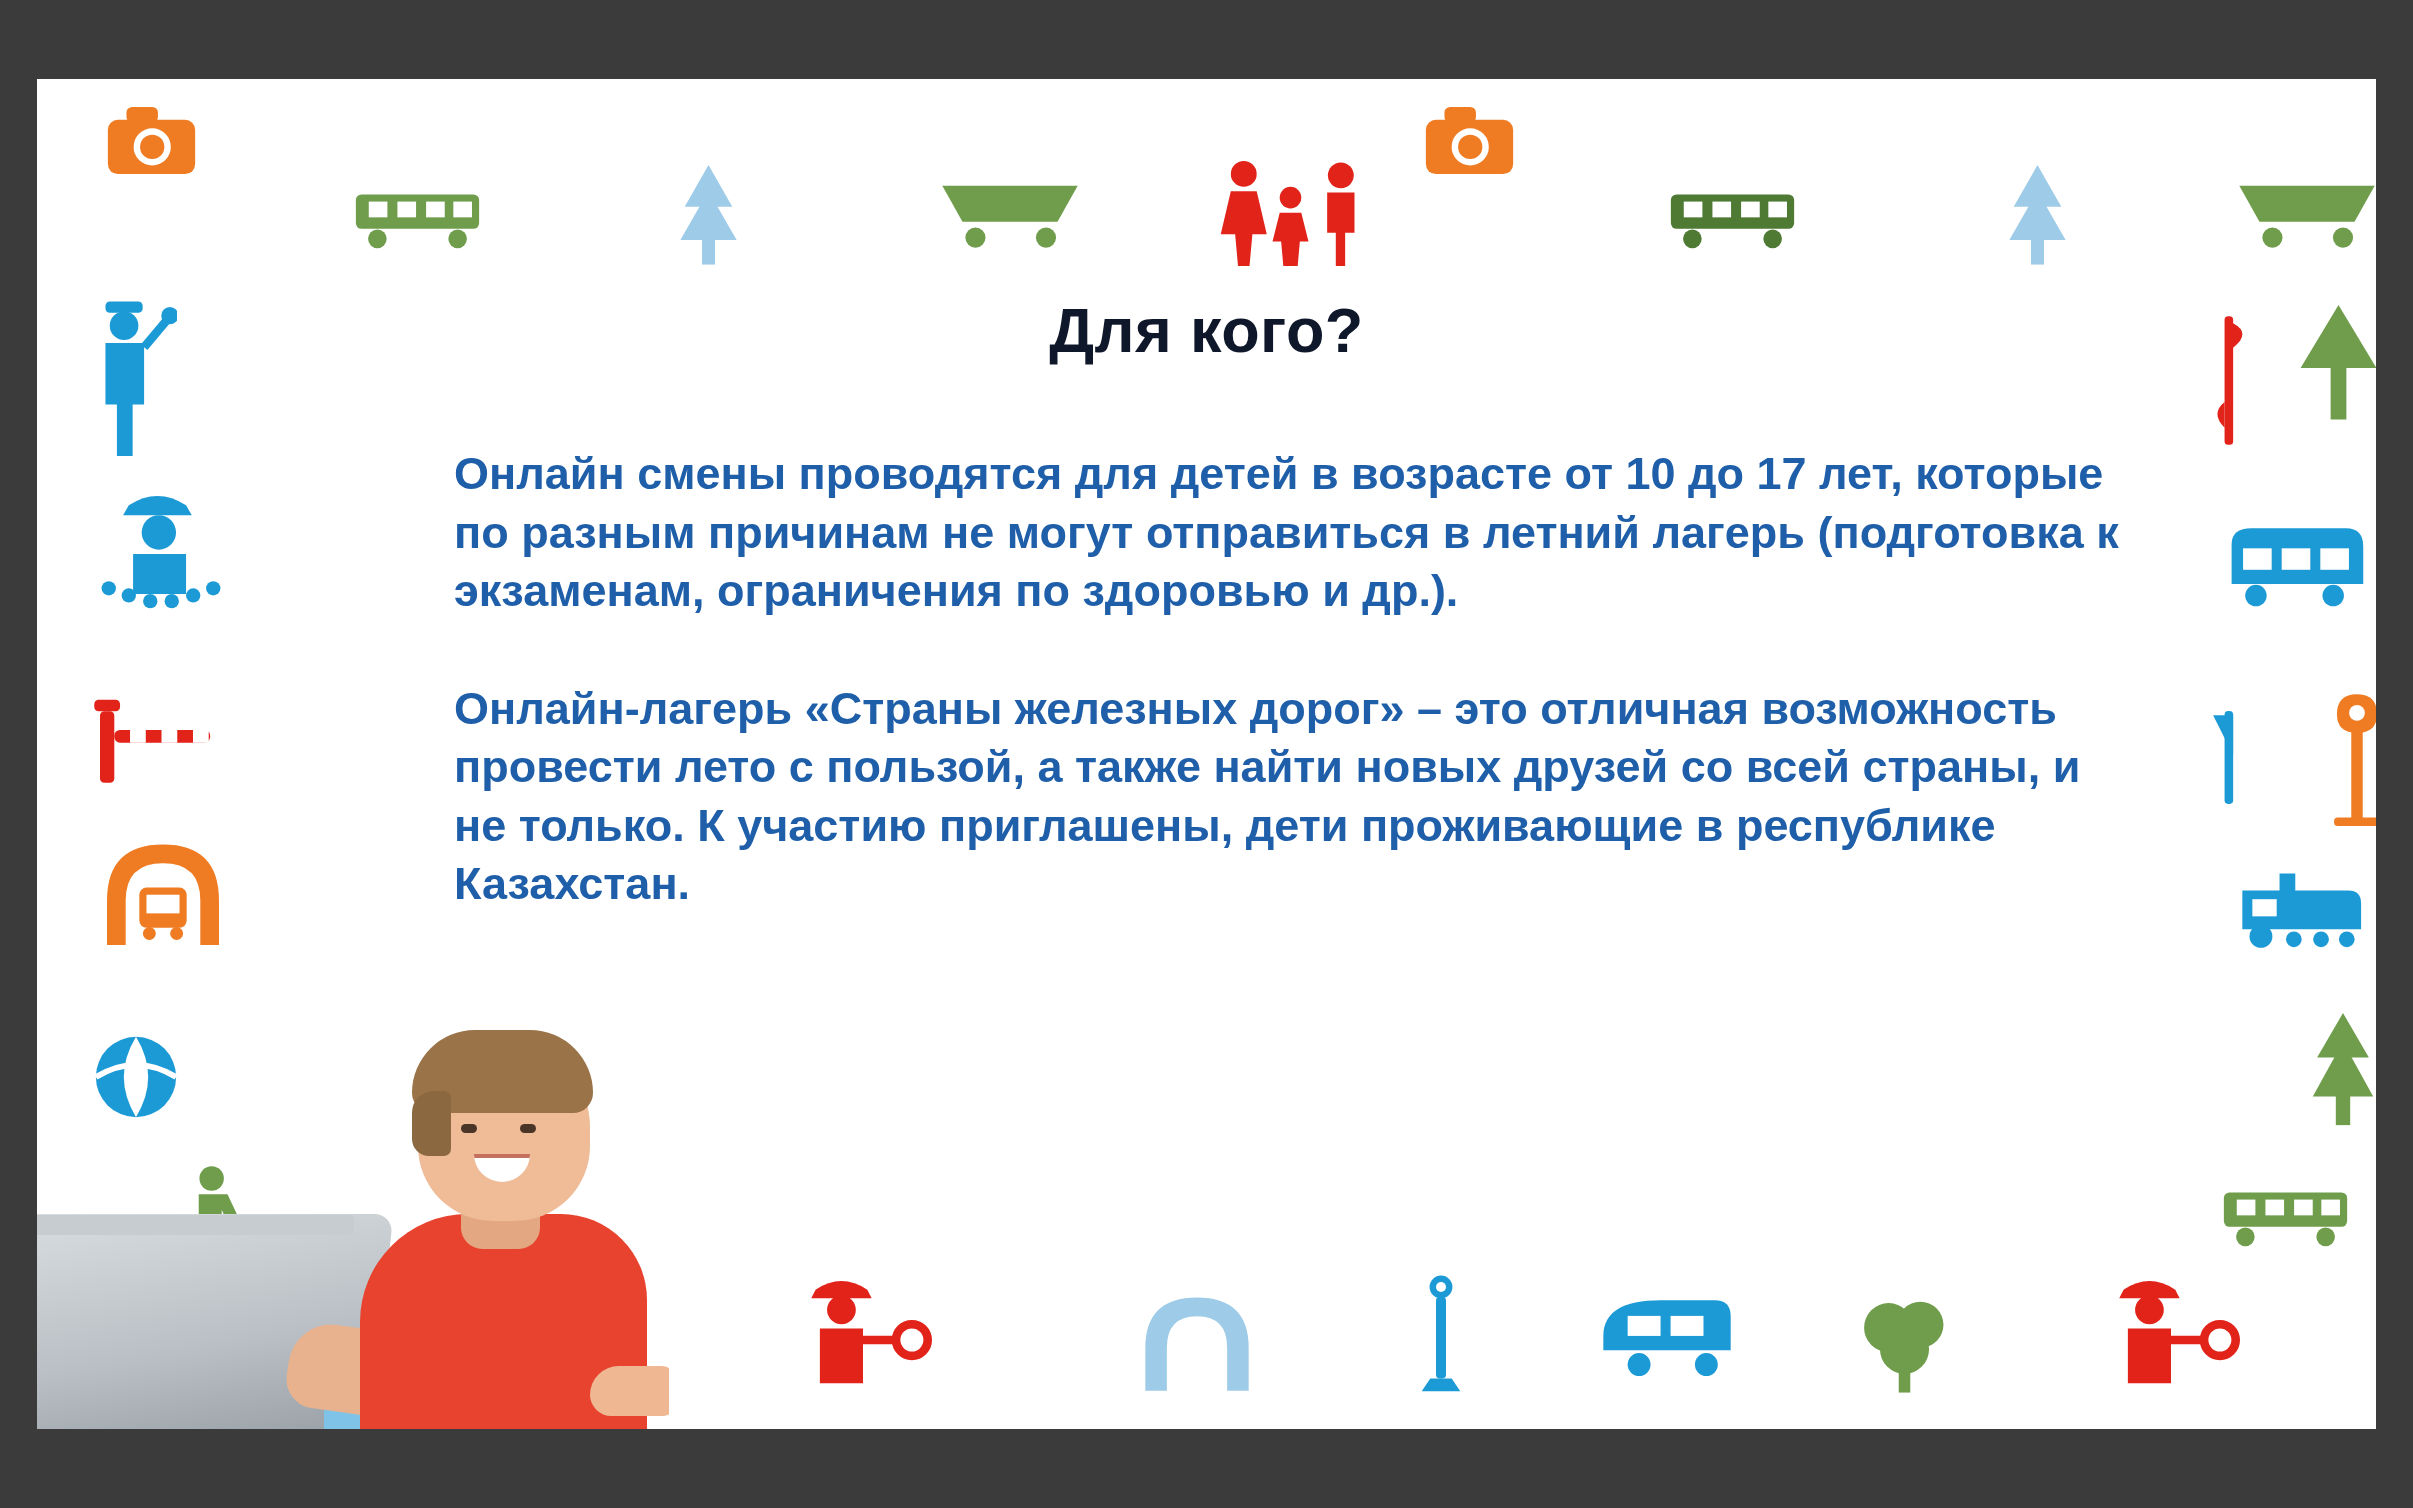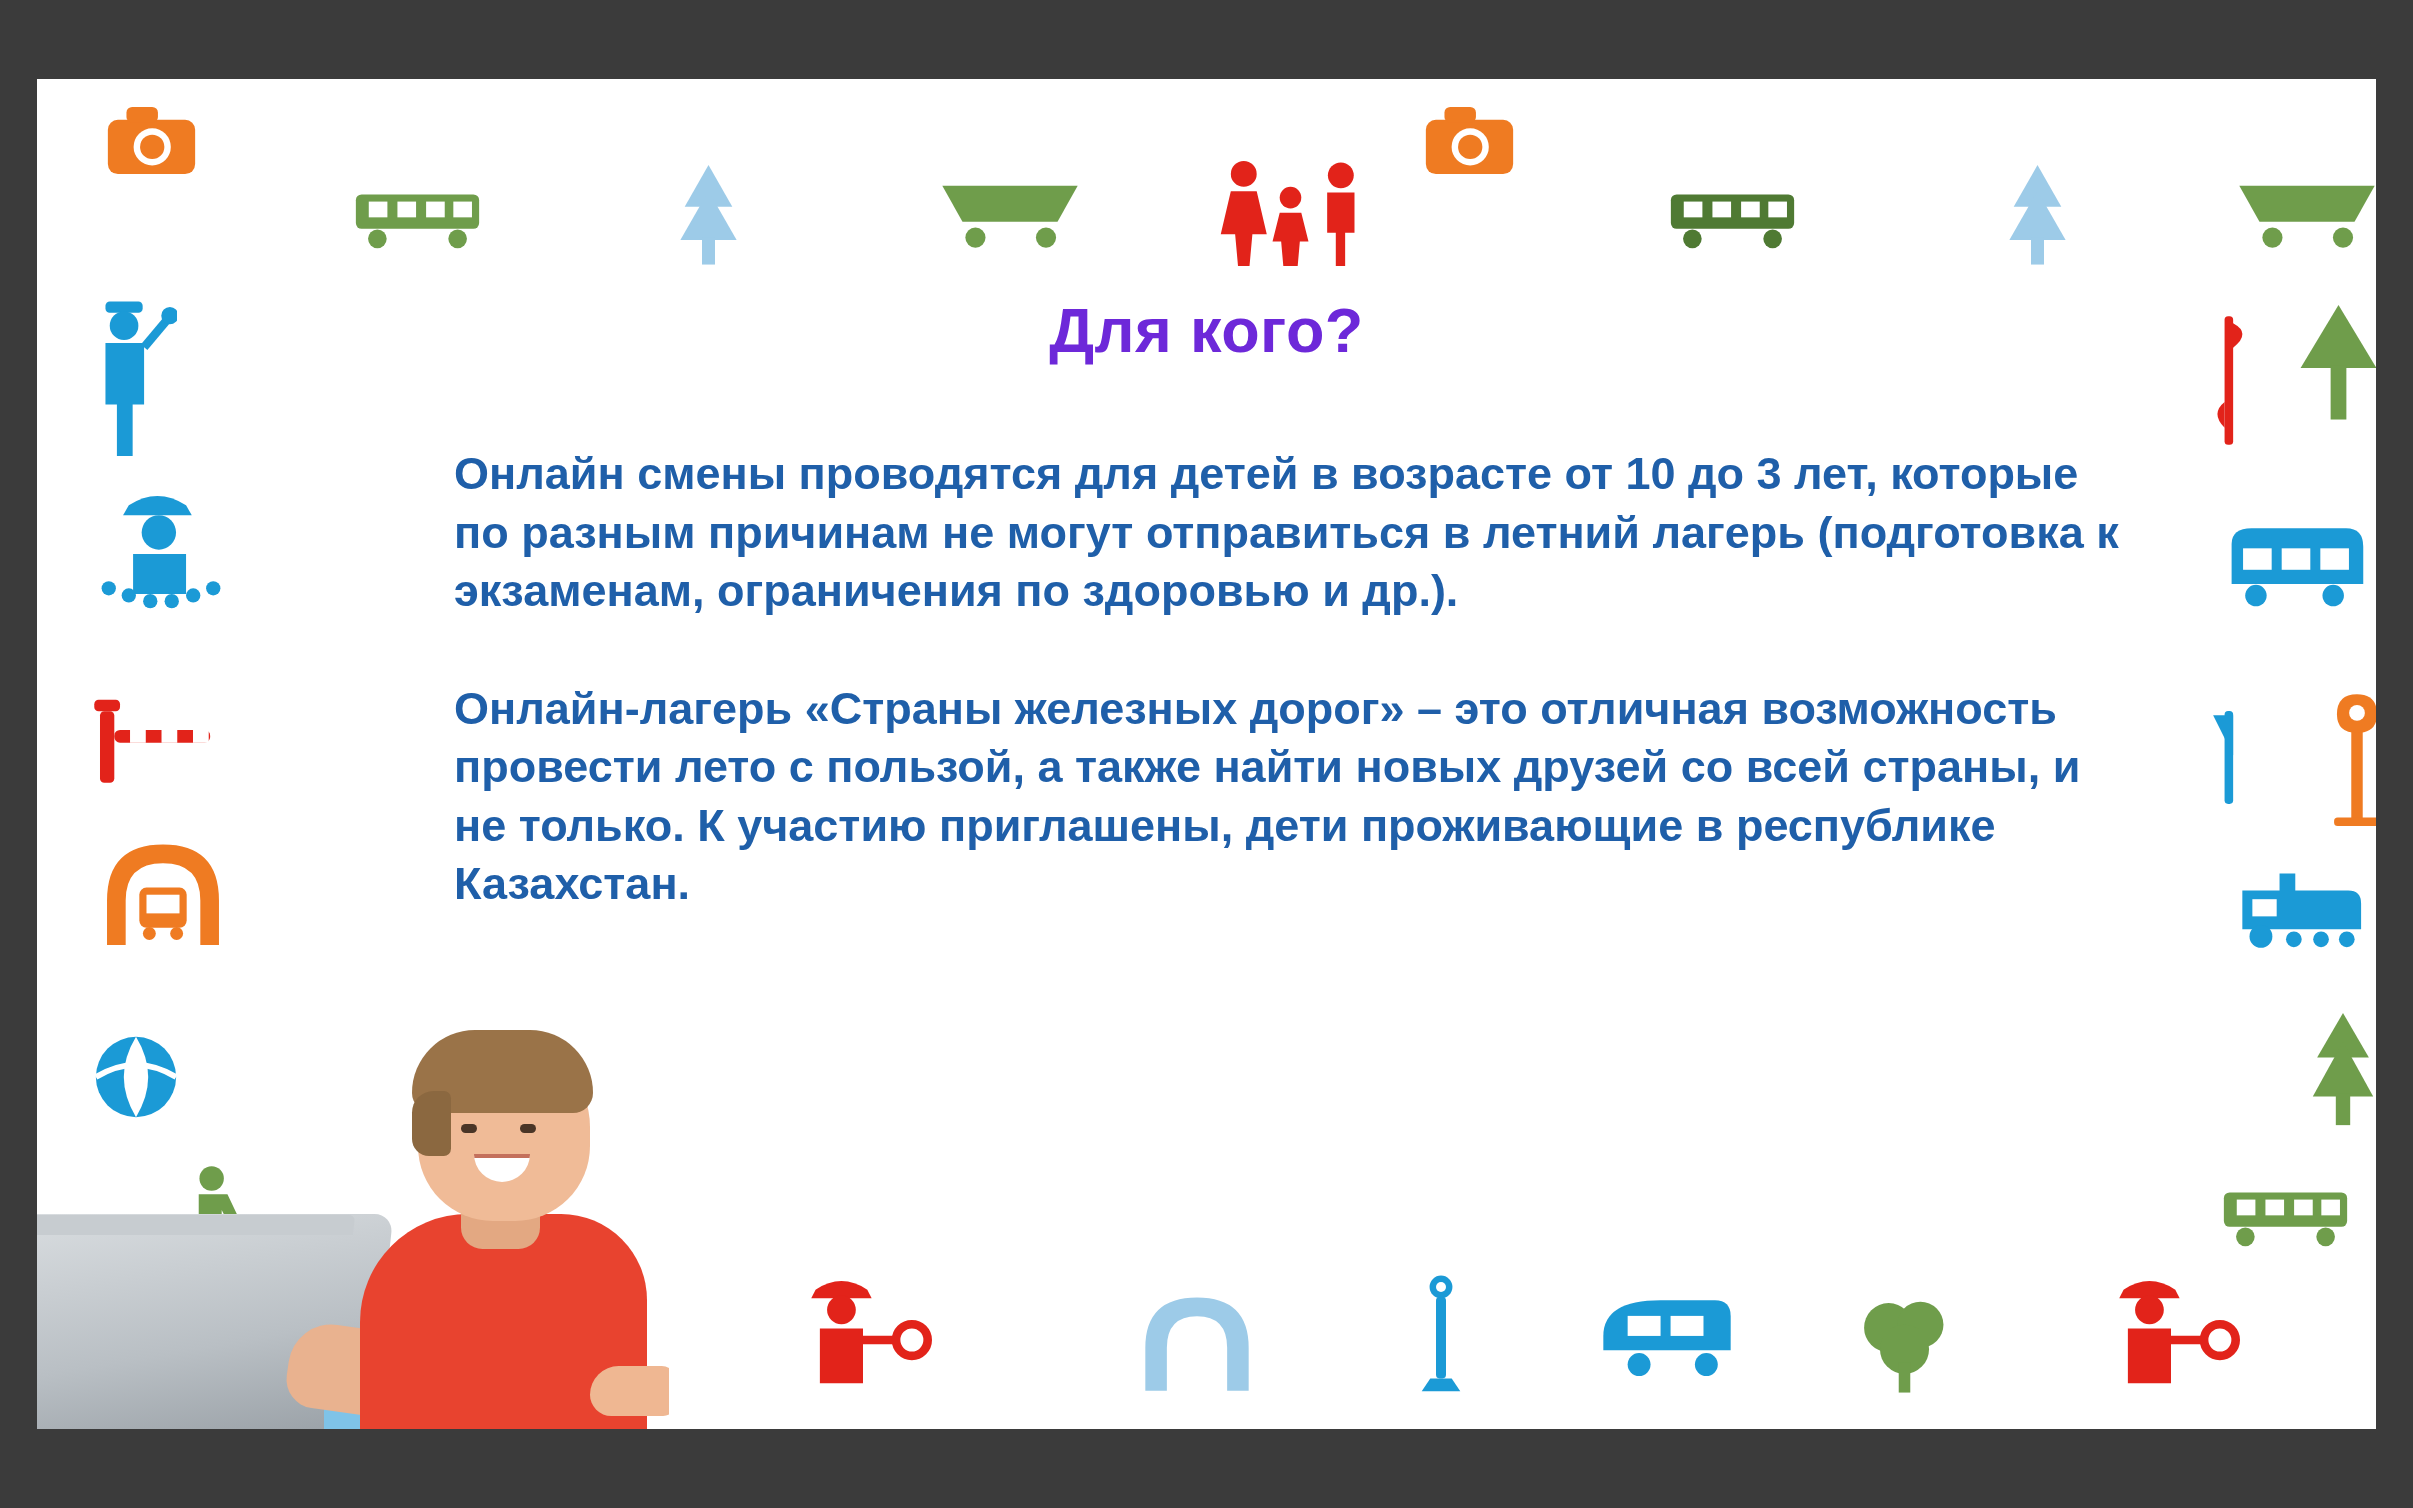--- a/index.html
+++ b/index.html
@@ -26,21 +26,21 @@
 
   
   .slide-title {
     position: absolute;
     left: 0;
     top: 215px;
     width: 100%;
     text-align: center;
     font-size: 63px;
     font-weight: bold;
-    color: #6d28d9;
+    color: #0f172a;
     letter-spacing: 0.4px;
   }
 
   
   .body-text {
     position: absolute;
     left: 417px;
     top: 366px;
     width: 1666px;
     color: #1f5fa9;
@@ -530,21 +530,21 @@
           <path d="M40 80 h60 v76 h-60 z"></path>
           <path d="M100 96 h46" stroke="#e2231a" stroke-width="12" fill="none"></path>
           <circle cx="168" cy="96" r="22" fill="none" stroke="#e2231a" stroke-width="12"></circle>
         </g>
       </svg>
   </div>
 
   <div class="slide-title">Для кого?</div>
 
   <div class="body-text">
-    <div class="para">Онлайн смены проводятся для детей в возрасте от 10 до 3 лет, которые по разным причинам не могут отправиться в летний лагерь (подготовка к экзаменам, ограничения по здоровью и др.).</div>
+    <div class="para">Онлайн смены проводятся для детей в возрасте от 10 до 17 лет, которые по разным причинам не могут отправиться в летний лагерь (подготовка к экзаменам, ограничения по здоровью и др.).</div>
     <div class="para">Онлайн-лагерь «Страны железных дорог» – это отличная возможность провести лето с пользой, а также найти новых друзей со всей страны, и не только. К участию приглашены, дети проживающие в республике Казахстан.</div>
   </div>
 
   <div class="photo">
     <div class="laptop-base"></div>
     <div class="laptop-screen-edge"></div>
     <div class="desk-obj"></div>
     <div class="boy">
       <div class="boy-arm"></div>
       <div class="boy-torso"></div>

